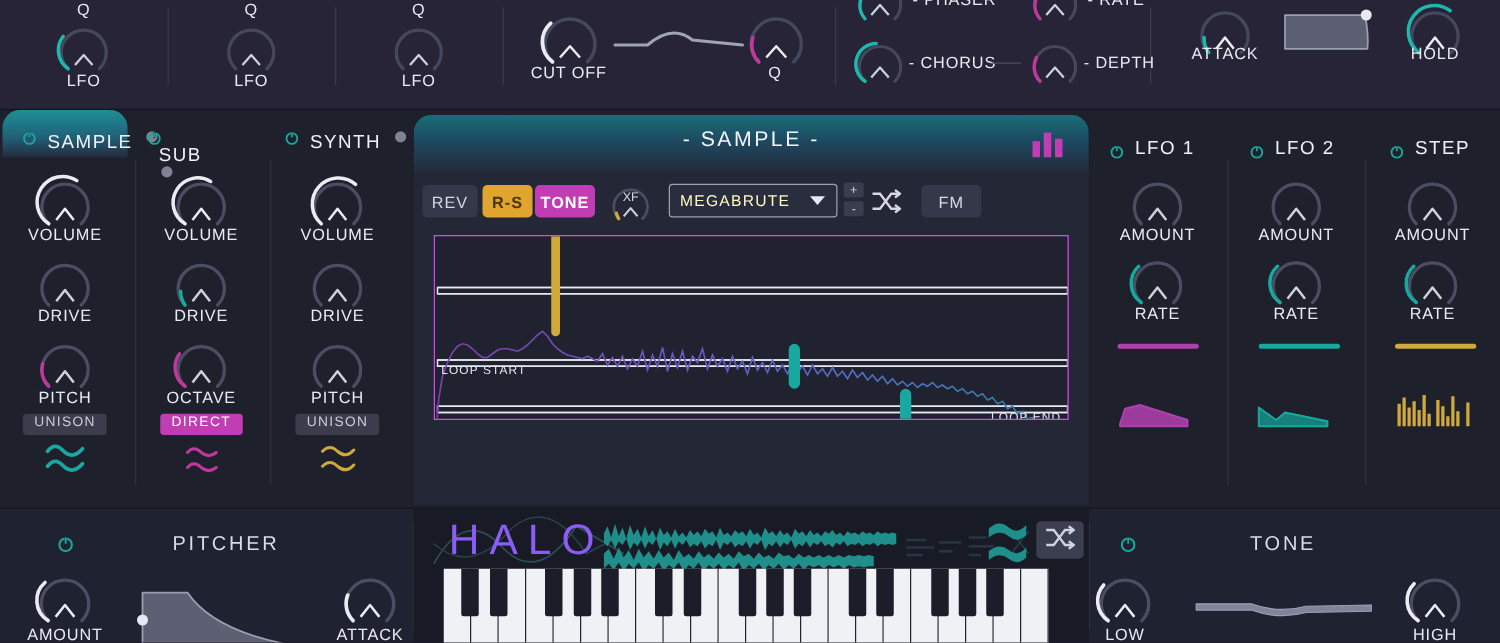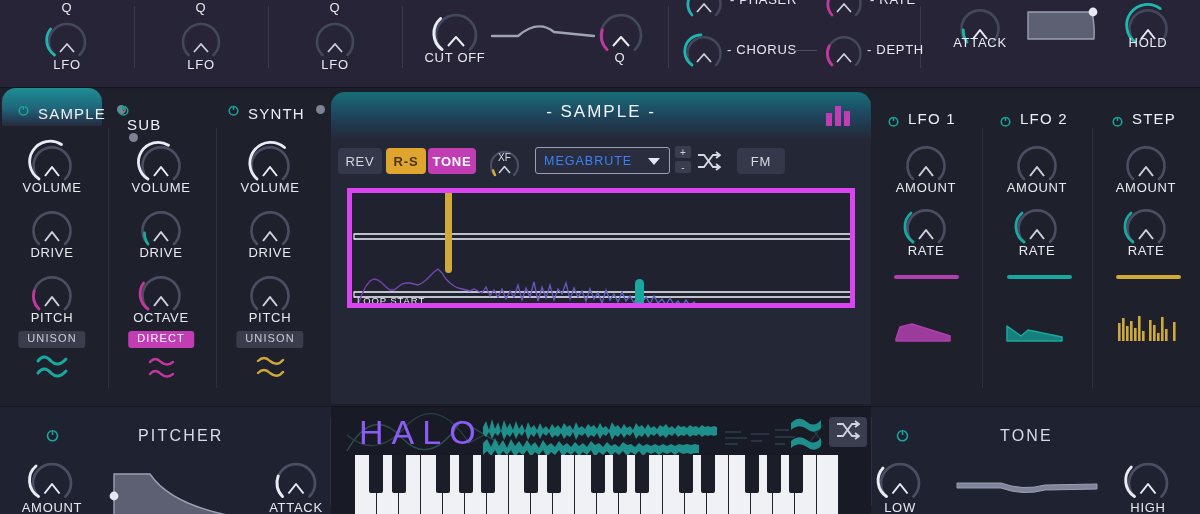--- a/index.html
+++ b/index.html
@@ -90,29 +90,29 @@
     position: absolute; display: flex; align-items: center; justify-content: center;
     height: 26px; border-radius: 4px; font-size: 13px; letter-spacing: .8px;
     color: #d5d8e2; background: #35384a;
   }
   .btn.amber { background: #e0a52e; color: #4a3405; font-weight: bold; }
   .btn.magenta { background: #c23cb4; color: #fff; font-weight: bold; }
   .sel {
     position: absolute; height: 27px; border: 1px solid #9aa0b4; border-radius: 3px;
     background: #2a2d3d; display: flex; align-items: center; padding: 0 8px;
   }
-  .sel .seltxt { color: #3b82f6; font-size: 12.5px; letter-spacing: 1px; flex: 1; }
+  .sel .seltxt { color: #fef9c3; font-size: 12.5px; letter-spacing: 1px; flex: 1; }
   .plusminus { position: absolute; width: 16px; }
   .pm {
     height: 12px; background: #3a3d4e; color: #cfd3e0; font-size: 10px;
     display: flex; align-items: center; justify-content: center; border-radius: 2px;
   }
   .wavebox {
-    position: absolute; left: 16px; top: 96px; width: 508px; height: 120px;
-    border: 5px solid #d946ef; background: #20232f;
+    position: absolute; left: 16px; top: 96px; width: 508px; height: 148px;
+    border: 1px solid #d946ef; background: #20232f;
     overflow: hidden;
   }
   .loop-lbl {
     position: absolute; color: #e6e9f1; font-size: 9.5px; letter-spacing: .9px;
   }
   .footrow { position: absolute; left: 0; top: 270px; width: 540px; height: 34px; }
   .fbtn {
     position: absolute; height: 24px; border-radius: 3px; background: #3a3d4e;
     color: #d8dbe5; font-size: 13px; letter-spacing: .6px;
     display: flex; align-items: center; justify-content: center;

